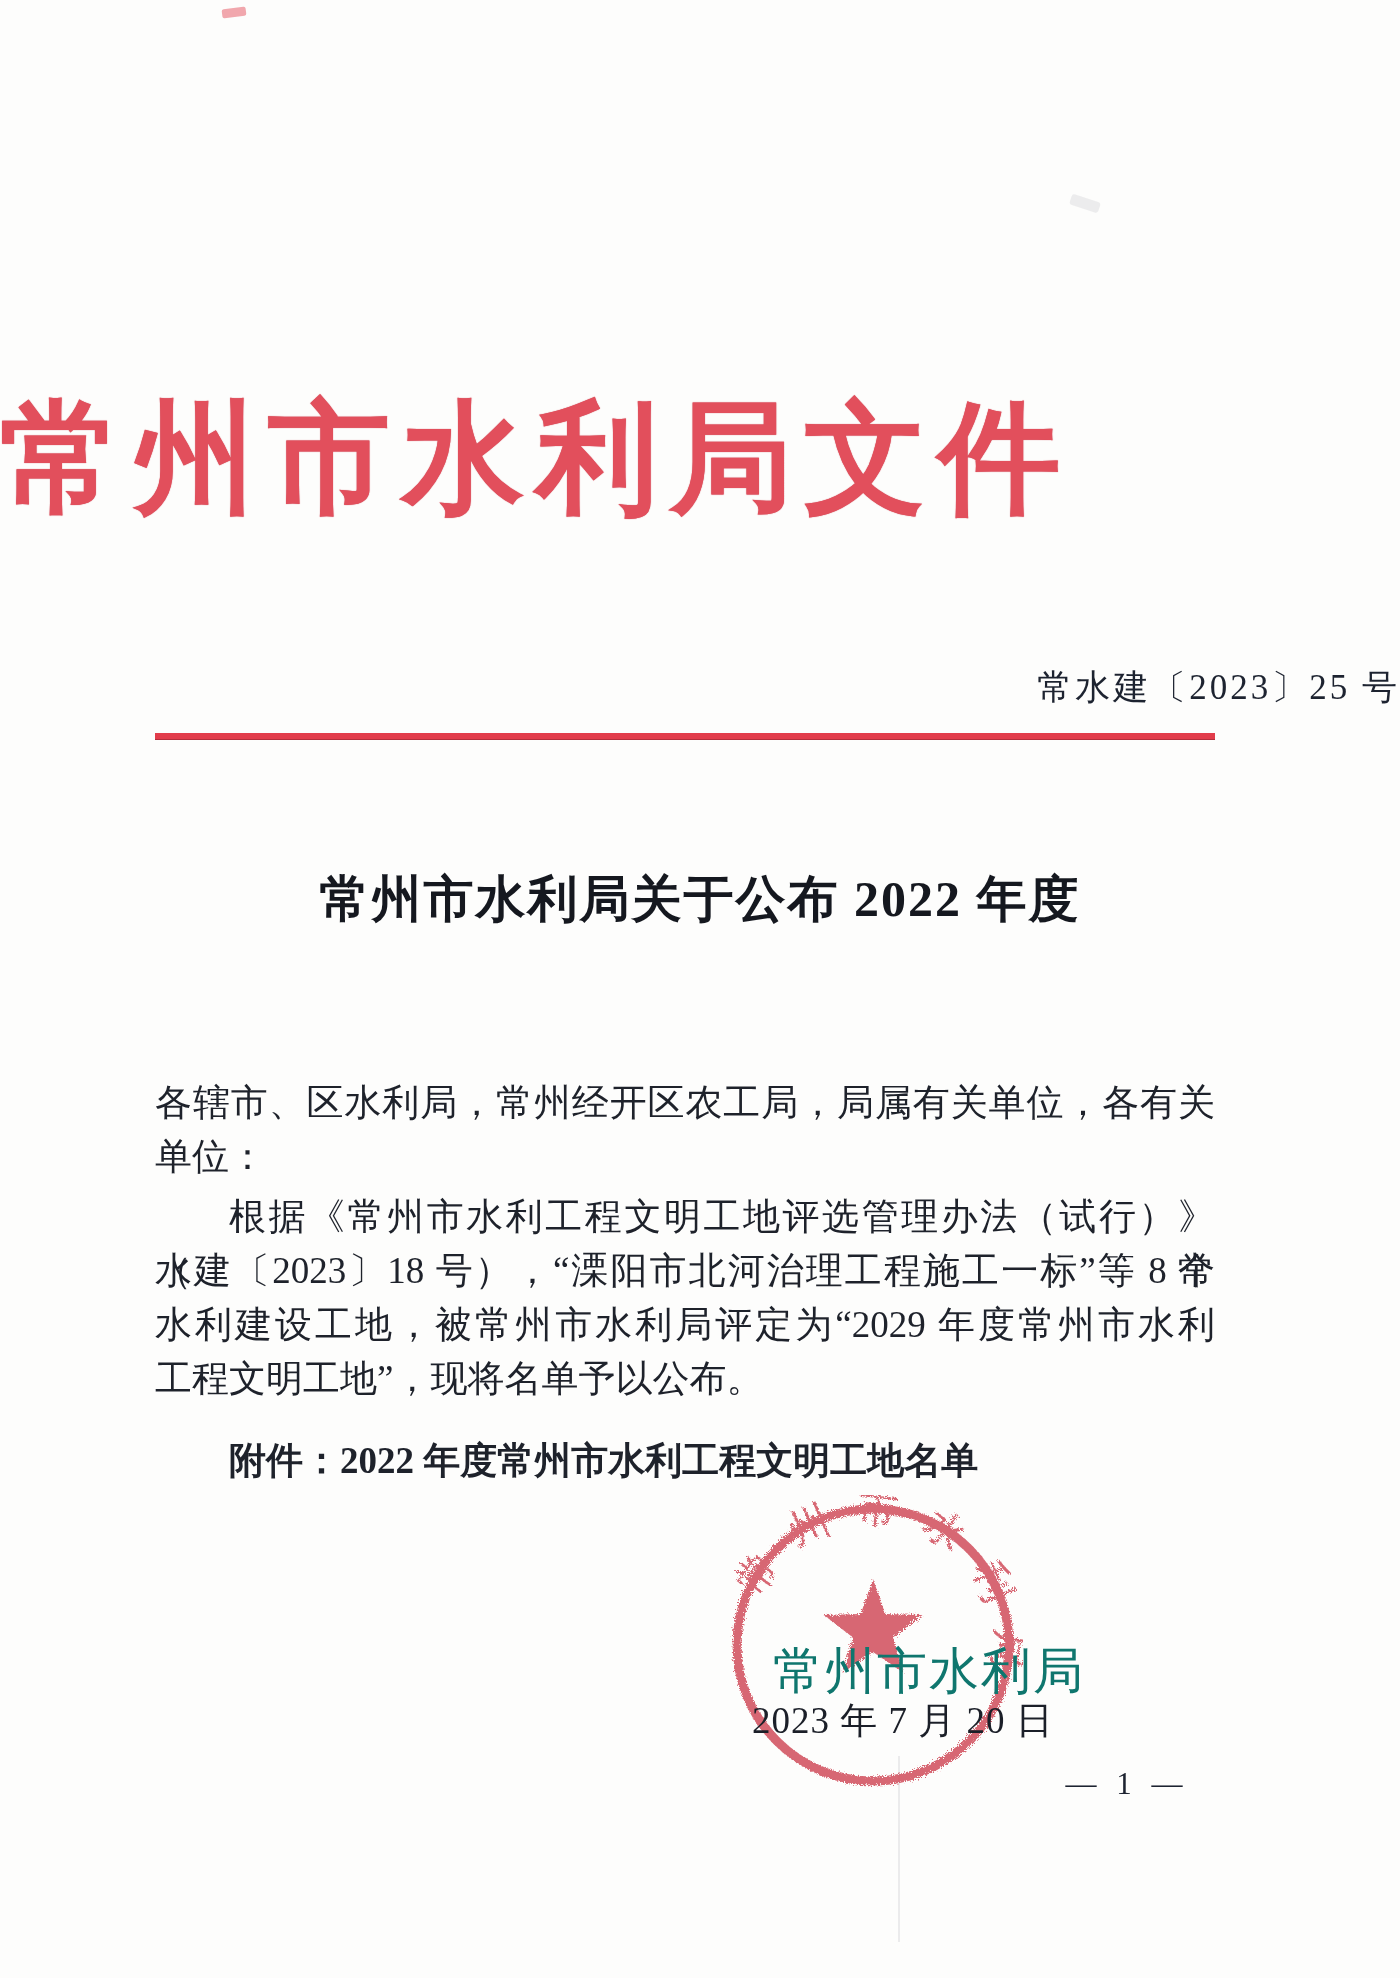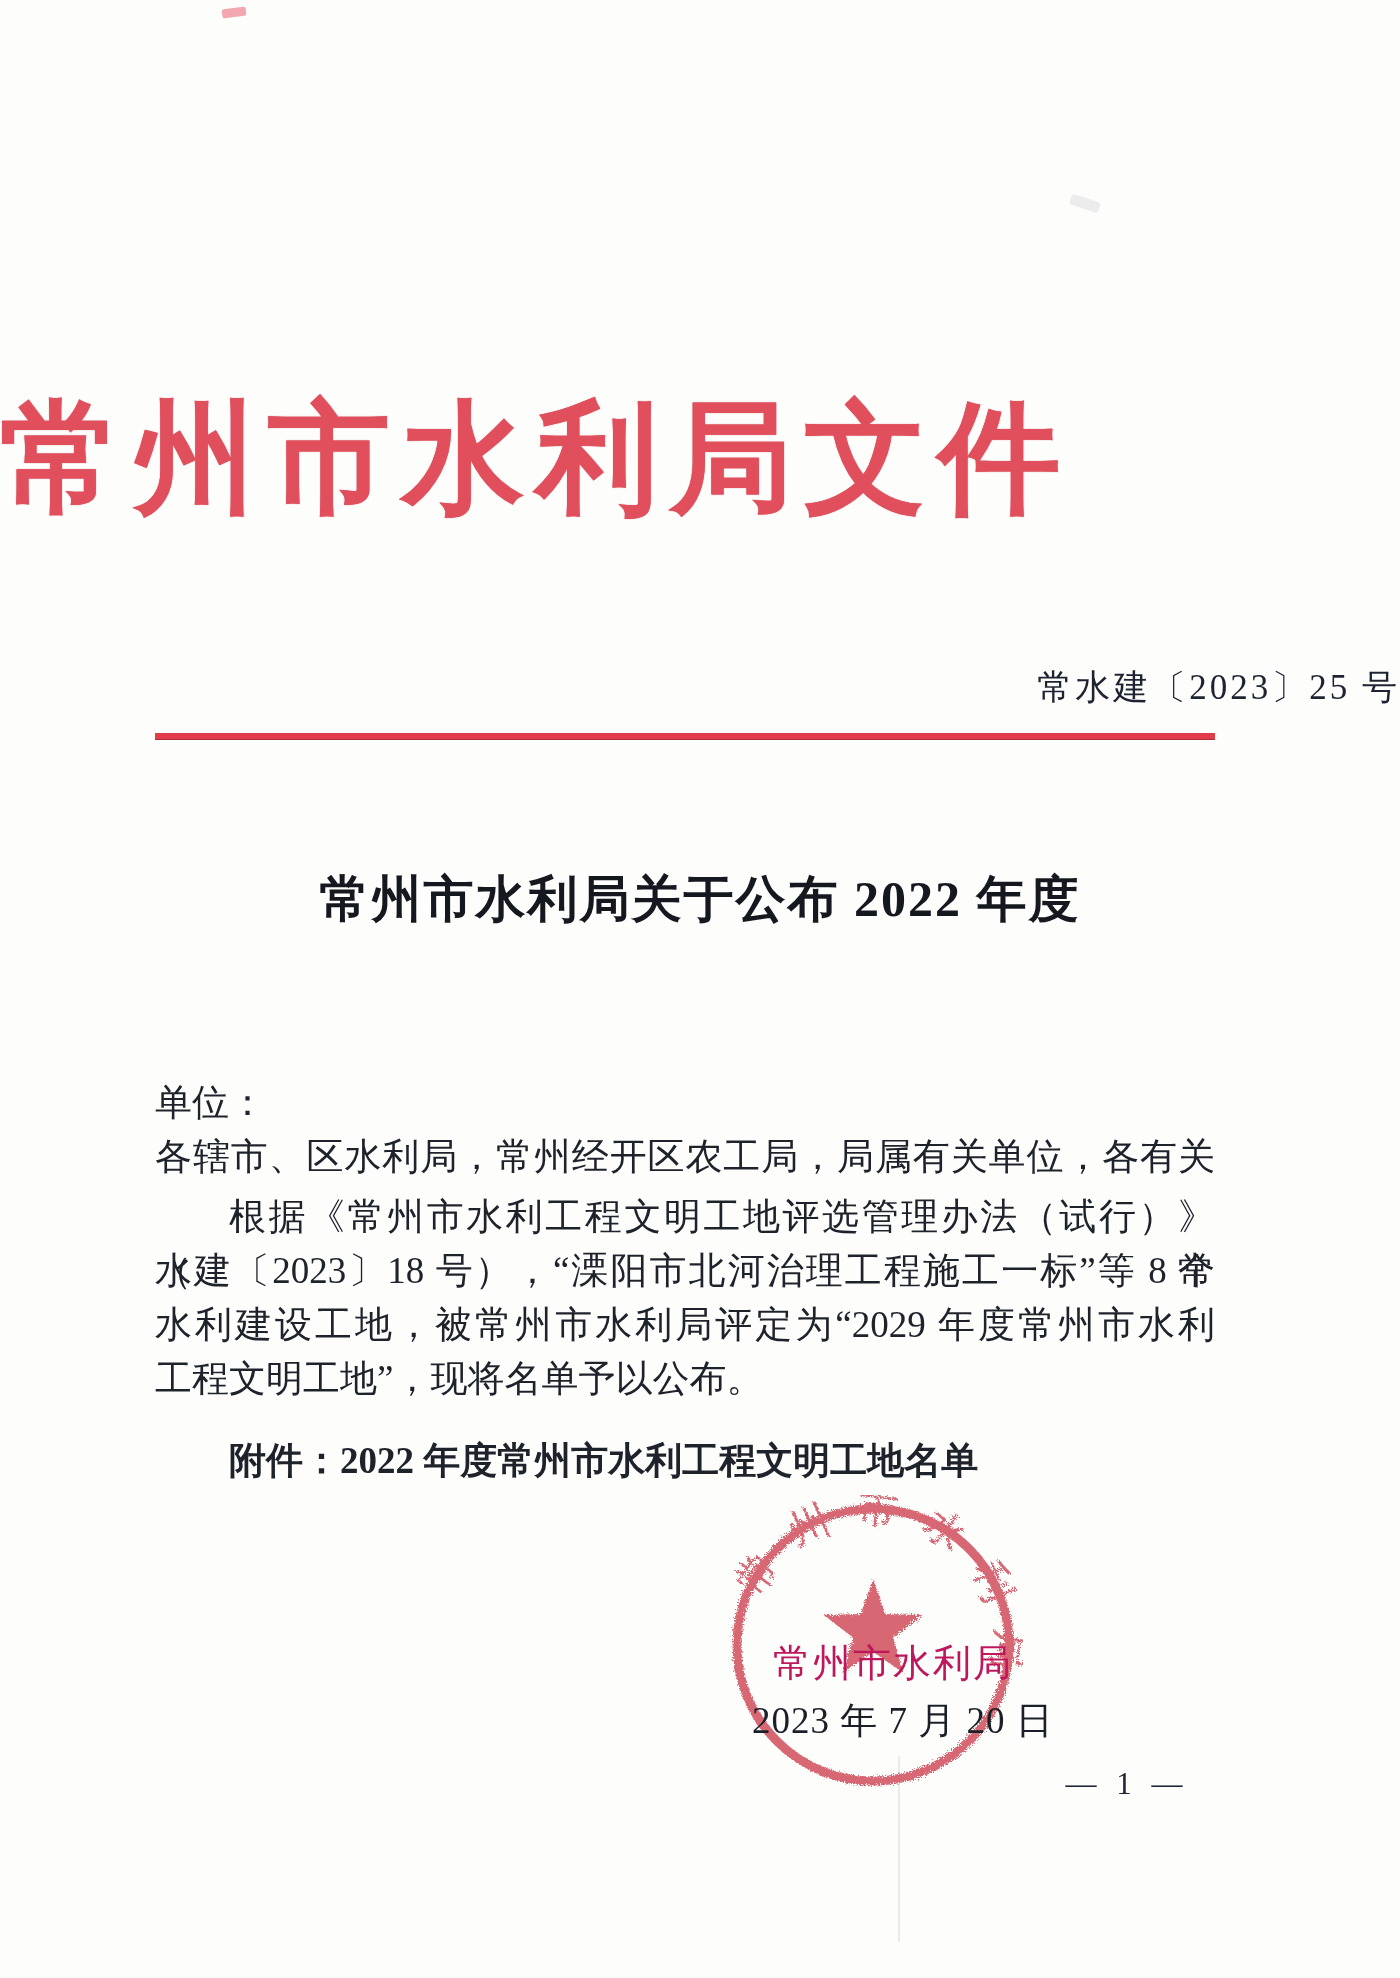--- a/index.html
+++ b/index.html
@@ -53,21 +53,21 @@
   .indent{text-indent:74px;margin-top:6px;}
   .attachment{margin-top:28px;font-weight:bold;}
   
   .seal{
     position:absolute;top:1495px;left:723px;width:300px;height:300px;
     z-index:1;
   }
   
   .sig-issuer{
     position:absolute;top:1638px;left:773px;
-    font-size:38px;color:#be185d;letter-spacing:2px;z-index:2;
+    font-size:50px;color:#0f766e;letter-spacing:2px;z-index:2;
     white-space:nowrap;
   }
   .sig-date{
     position:absolute;top:1696px;left:752px;
     font-size:37px;color:#1b1f28;letter-spacing:1px;z-index:2;
     white-space:nowrap;
   }
   
   .page-number{
     position:absolute;top:1766px;left:1042px;width:170px;
@@ -101,22 +101,22 @@
 
   <div class="doc-number">常水建〔2023〕25 号</div>
 
   <div class="red-rule"></div>
 
   <div class="doc-title">
     <div>常州市水利局关于公布 2022 年度</div>
   </div>
 
   <div class="body-text">
+    <div class="line fill">各辖市、区水利局，常州经开区农工局，局属有关单位，各有关</div>
     <div class="line">单位：</div>
-    <div class="line fill">各辖市、区水利局，常州经开区农工局，局属有关单位，各有关</div>
     <div class="line fill indent">根据《常州市水利工程文明工地评选管理办法（试行）》（常</div>
     <div class="line fill">水建〔2023〕18 号），“溧阳市北河治理工程施工一标”等 8 个</div>
     <div class="line fill">水利建设工地，被常州市水利局评定为“2029 年度常州市水利</div>
     <div class="line">工程文明工地”，现将名单予以公布。</div>
     <div class="line indent attachment">附件：2022 年度常州市水利工程文明工地名单</div>
   </div>
 
   <svg class="seal" viewBox="0 0 300 300">
     <defs>
       <filter id="rough" x="-10%" y="-10%" width="120%" height="120%">

